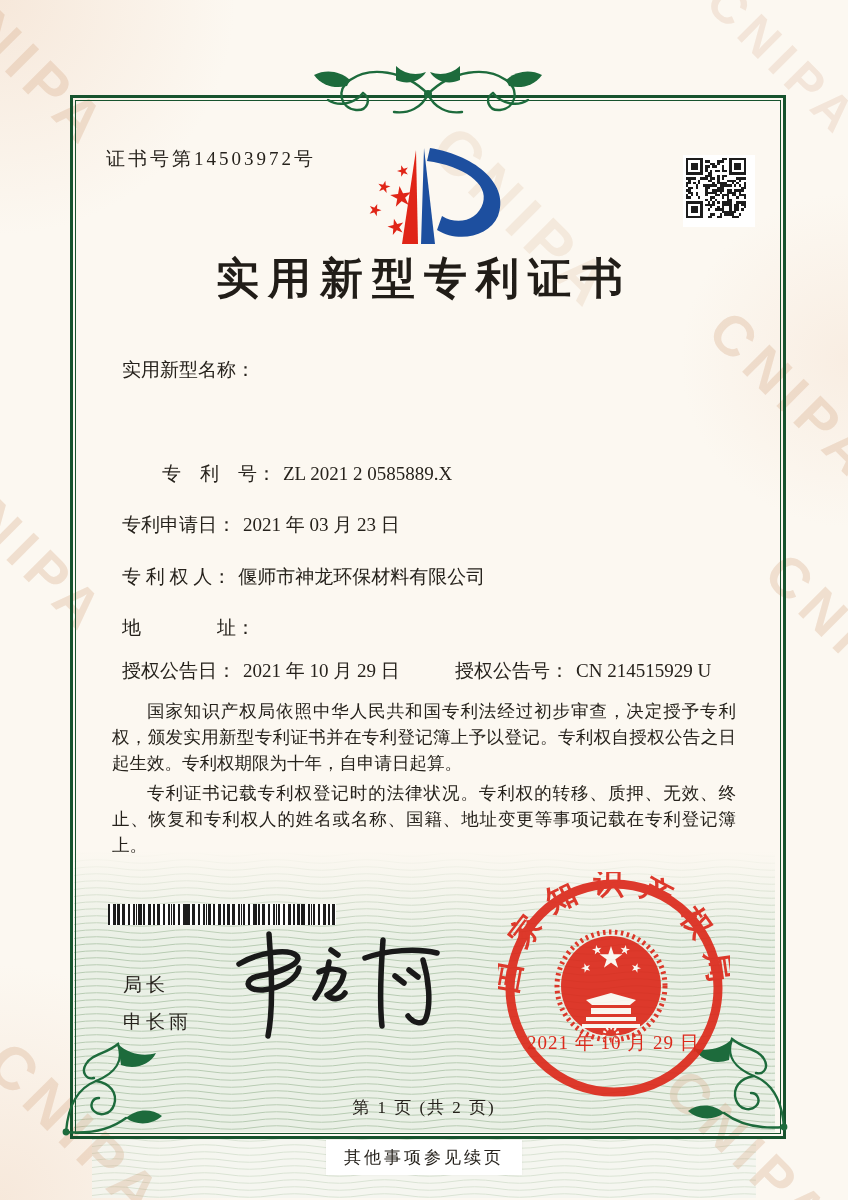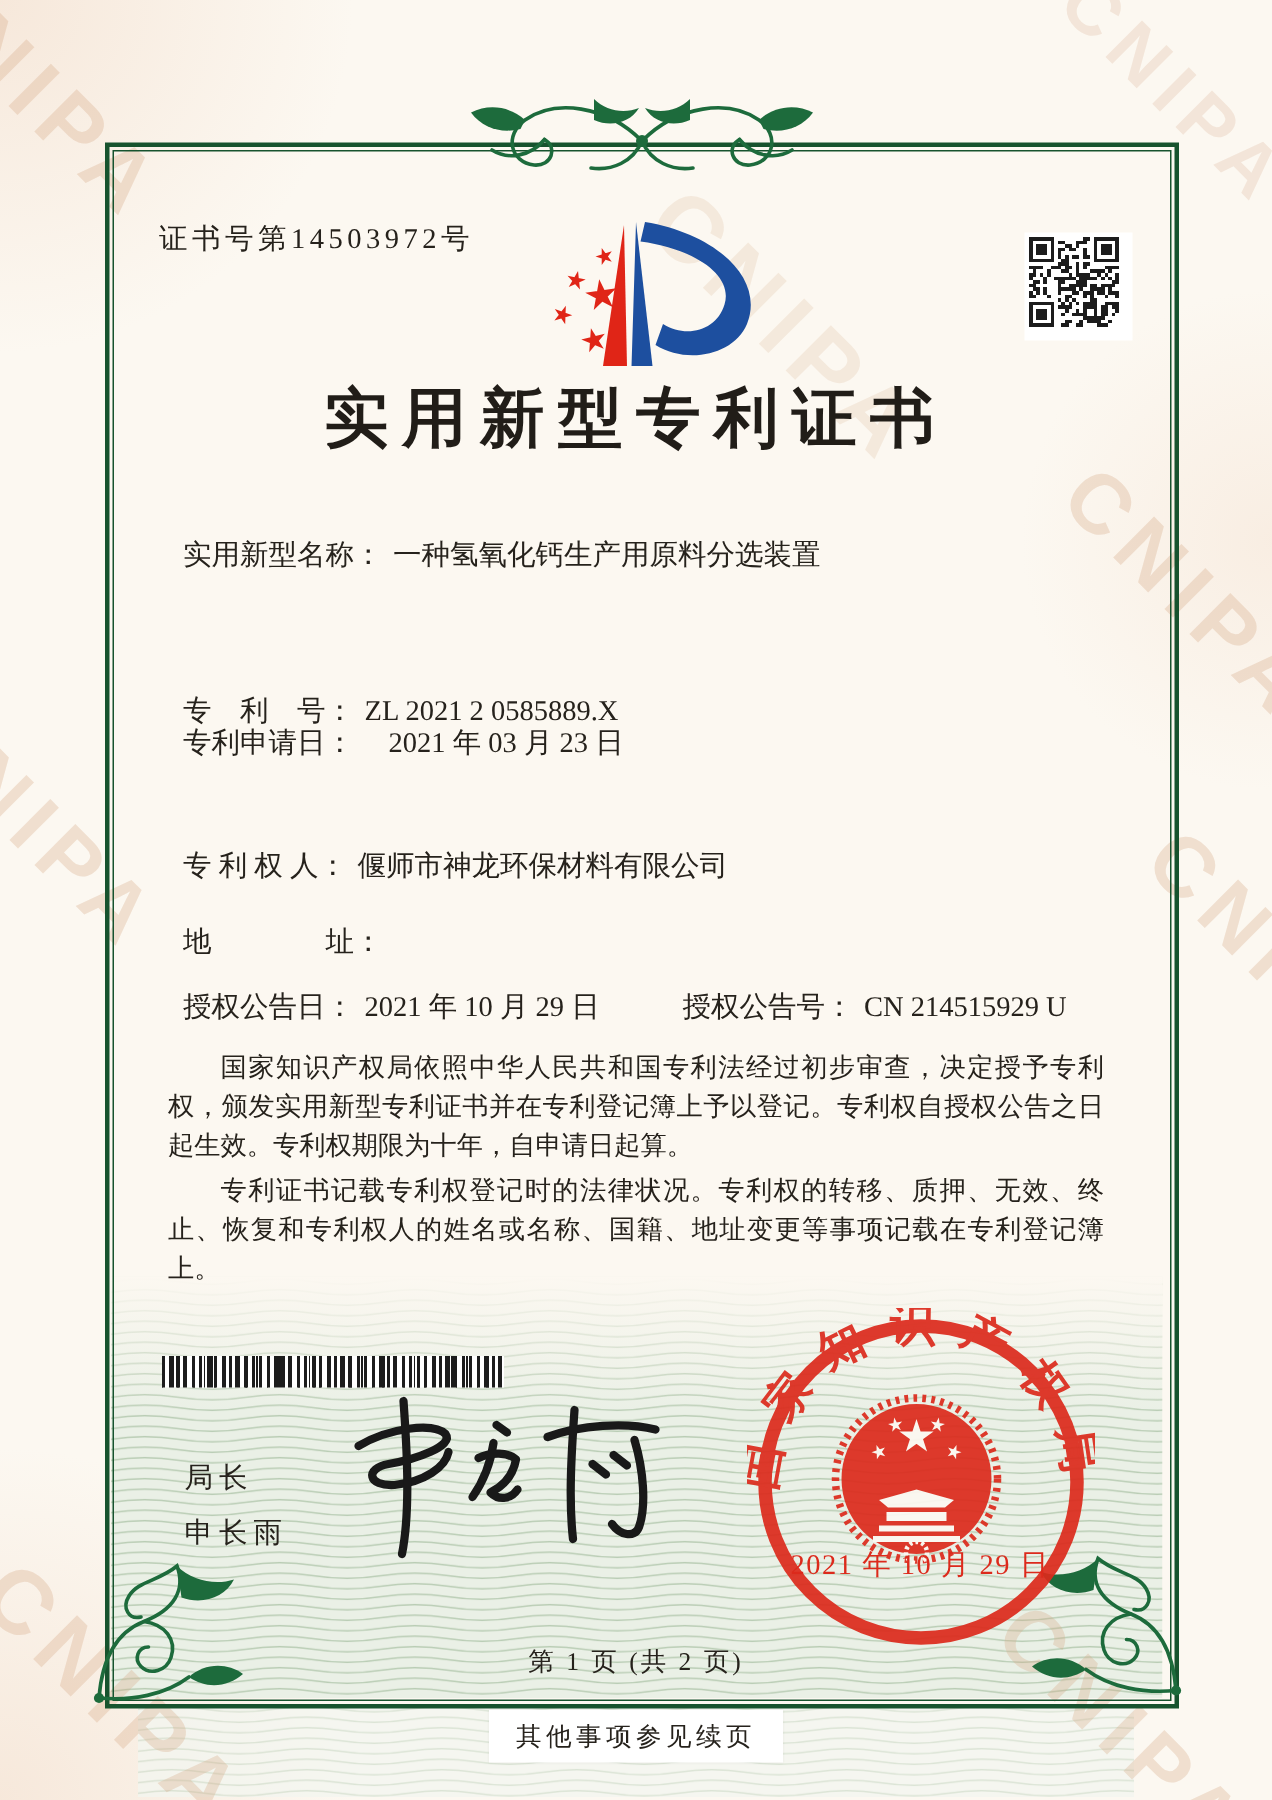--- a/index.html
+++ b/index.html
@@ -43,21 +43,21 @@
   .z{position:absolute;z-index:5;}
   .cert-no{left:106px;top:146px;font-size:19px;letter-spacing:3px;}
   .logo{left:350px;top:140px;width:166px;height:120px;}
   .qr{left:683px;top:155px;width:66px;height:66px;background:#fff;padding:3px;}
   .qr svg{display:block;width:60px;height:60px;}
   .title{left:0;right:0;top:250px;text-align:center;font-size:43px;font-weight:700;
     letter-spacing:9px;color:#211d18;}
   .frow{left:122px;display:flex;align-items:baseline;font-size:19px;}
   .flabel{white-space:pre;}
   .fvalue{white-space:pre;margin-left:7px;}
-  .r0{top:357px;} .r1{top:409px;} .r2{top:461px;} .r3{top:482px;gap:16px;}
+  .r0{top:357px;} .r1{top:409px;} .r2{top:461px;margin-left:40px;} .r3{top:512px;}
   .r4{top:564px;} .r5{top:615px;align-items:flex-end;} .r6{top:658px;}
   .grant-no{left:455px;top:658px;}
   .legal{left:112px;top:698px;width:638px;font-size:17.5px;line-height:26px;
     text-align:justify;}
   .legal p{margin:0 14px 4px 0;text-indent:2em;}
   .barcode{left:108px;top:904px;width:228px;height:21px;background-color:#fff;
     background-image:
       repeating-linear-gradient(90deg,#1c1c1c 0 2px,rgba(0,0,0,0) 2px 5px),
       repeating-linear-gradient(90deg,#1c1c1c 0 1px,rgba(0,0,0,0) 1px 7px),
       repeating-linear-gradient(90deg,rgba(0,0,0,0) 0 9px,#1c1c1c 9px 11px,rgba(0,0,0,0) 11px 23px);}
@@ -385,21 +385,20 @@
         <rect x="19" y="24" width="1" height="1"></rect>
         <rect x="20" y="24" width="1" height="1"></rect>
         <rect x="21" y="24" width="1" height="1"></rect>
       </svg>
   </div>
 
   <div class="z title">实用新型专利证书</div>
 
   <div class="z frow r0">
     <span class="flabel">实用新型名称：</span>
-    <span class="fvalue">一种氢氧化钙生产用原料分选装置</span>
   </div>
   <div class="z frow r2">
     <span class="flabel">专　利　号：</span>
     <span class="fvalue">ZL 2021 2 0585889.X</span>
   </div>
   <div class="z frow r3">
     <span class="flabel">专利申请日：</span>
     <span class="fvalue">2021 年 03 月 23 日</span>
   </div>
   <div class="z frow r4">

